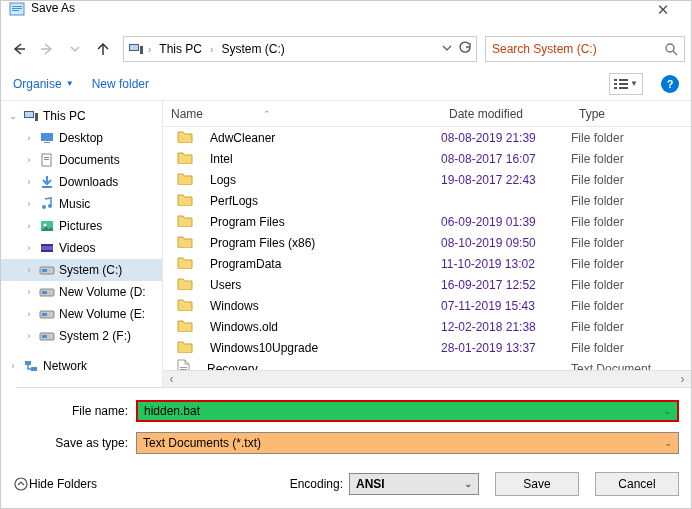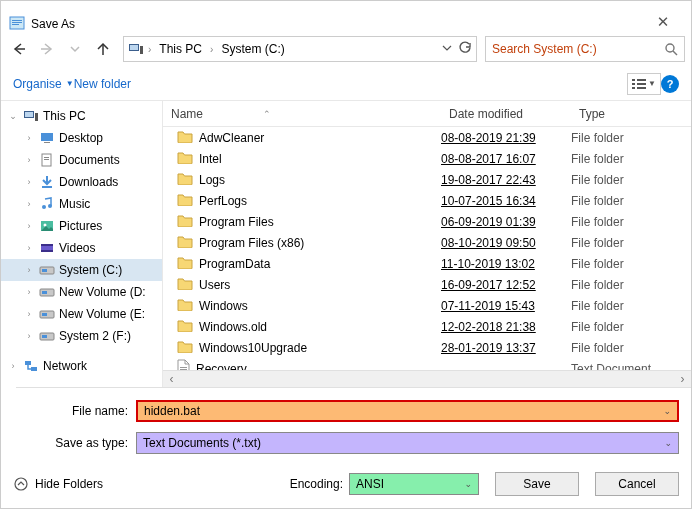--- a/index.html
+++ b/index.html
@@ -1,68 +1,68 @@
 <!DOCTYPE html>
 <html><head>
 <meta charset="utf-8">
 <style>
   * { box-sizing: border-box; margin: 0; padding: 0; font-family: "Segoe UI", Tahoma, sans-serif; font-size: 12px; }
   body { background: #fff; width: 692px; height: 509px; overflow: hidden; border: 1px solid #ccc; display: flex; flex-direction: column; }
-  .titlebar { display: flex; align-items: flex-end; height: 30px; padding: 0 8px; }
+  .titlebar { display: flex; align-items: flex-start; height: 30px; padding: 0 8px; }
   .titlebar .icon { width: 16px; height: 16px; margin-right: 6px; }
   .titlebar .title { flex: 1; }
   .titlebar .close { width: 40px; text-align: center; color: #555; font-size: 15px; cursor: default; }
   .navbar { display: flex; align-items: center; height: 36px; padding: 2px 6px; gap: 4px; }
   .nav-btn { width: 24px; height: 24px; display: flex; align-items: center; justify-content: center; color: #555; }
   .nav-btn.disabled { color: #bbb; }
   .nav-btn.arrow-dark svg { stroke: #333; }
   .addrbox { flex: 1; height: 26px; border: 1px solid #ccc; display: flex; align-items: center; padding: 0 4px; gap: 4px; background: #fff; margin-left: 4px; }
   .addrbox .pc-ico { width: 16px; height: 16px; }
   .crumb { padding: 2px 4px; }
   .chev { color: #888; font-size: 10px; }
   .addr-tail { margin-left: auto; display: flex; gap: 6px; align-items: center; color: #555; }
   .searchbox { width: 200px; height: 26px; border: 1px solid #ccc; margin-left: 4px; display: flex; align-items: center; padding: 0 6px; color: #777; }
   .searchbox span { flex: 1; color: #c2410c; }
-  .toolbar { display: flex; align-items: center; height: 34px; padding: 0 12px; border-bottom: 1px solid #e8e8e8;}
+  .toolbar { display: flex; align-items: center; height: 34px; padding: 0 12px; gap: 18px; border-bottom: 1px solid #e8e8e8;}
   .tlink { color: #1668cb; display: flex; align-items: center; gap: 4px; }
   .toolbar .spacer { flex: 1; }
   .viewbtn { width: 34px; height: 22px; border: 1px solid #ccc; display: flex; align-items: center; justify-content: center; gap: 2px; }
   .help { width: 18px; height: 18px; border-radius: 50%; background: #0078d7; color: #fff; display: flex; align-items: center; justify-content: center; font-size: 11px; font-weight: bold;}
   .main { flex: 1; display: flex; min-height: 0; }
   .tree { width: 162px; border-right: 1px solid #e8e8e8; overflow: hidden; padding-top: 4px; }
   .tnode { display: flex; align-items: center; height: 22px; padding-left: 6px; gap: 4px; white-space: nowrap;}
   .tnode .tw { width: 12px; color: #888; font-size: 9px; text-align: center;}
   .tnode.sel { background: #d8e6f2; }
   .tnode.child { padding-left: 22px; }
   .ticon { width: 16px; height: 16px; display: inline-flex; align-items: center; justify-content: center;}
   .files { flex: 1; display: flex; flex-direction: column; min-width: 0;}
   .fhead { display: flex; height: 26px; align-items: center; border-bottom: 1px solid #e8e8e8; color: #444; }
   .fhead div { padding: 0 8px; }
   .col-name { flex: 1; display:flex; align-items:center; gap: 60px;}
   .col-date { width: 130px; }
   .col-type { width: 120px; }
   .flist { flex: 1; overflow: hidden; }
   .frow { display: flex; height: 21px; align-items: center; }
-  .frow .fn { flex: 1; display: flex; align-items: center; gap: 6px; padding-left: 14px;}
-  .frow .fd { width: 130px; color: #000000; text-decoration: underline; }
+  .frow .fn { flex: 1; display: flex; align-items: center; gap: 17px; padding-left: 14px;}
+  .frow .fd { width: 130px; color: #4c1d95; }
   .frow .ft { width: 120px; color: #555; }
   .folder-ico { width: 16px; height: 13px; }
   .doc-ico { width: 13px; height: 16px; }
   .scroll-x { height: 17px; background: #f0f0f0; border-top: 1px solid #e0e0e0; display:flex; align-items:center;}
   .scroll-x .sbl, .scroll-x .sbr { width:17px; text-align:center; color:#777;}
   .bottom { border-top: 1px solid #e0e0e0; padding: 10px 12px 4px 12px; margin-left: 15px; }
   .brow { display: flex; align-items: center; height: 26px; margin-bottom: 6px; }
   .brow .lbl { width: 108px; text-align: right; padding-right: 8px; }
-  .brow .field { flex: 1; height: 22px; border: 1px solid #888; background: #fdba74; display: flex; align-items: center; padding: 0 6px;}
-  .brow .field.combo { background: #c4b5fd; justify-content: space-between;}
+  .brow .field { flex: 1; height: 22px; border: 1px solid #888; background: #22c55e; display: flex; align-items: center; padding: 0 6px;}
+  .brow .field.combo { background: #fdba74; justify-content: space-between;}
   .filename-field { border: 2px solid #d40000 !important; }
   .actions { display: flex; align-items: center; padding: 6px 12px 12px 12px; gap: 8px; }
-  .actions .hf { display:flex; align-items:center; gap:6px; flex:0 0 auto;}
+  .actions .hf { display:flex; align-items:center; flex:0 0 auto;}
   .actions .enc { margin-left: auto; display:flex; align-items:center; gap:6px;}
-  .actions select, .encfield { height: 22px; border:1px solid #888; background:#86efac; width:130px; display:flex; align-items:center; justify-content:space-between; padding:0 6px;}
+  .actions select, .encfield { height: 22px; border:1px solid #888; background:#e5e5e5; width:130px; display:flex; align-items:center; justify-content:space-between; padding:0 6px;font-weight:bold;}
   .btn { width: 84px; height: 24px; border: 1px solid #aaa; background: #eee; text-align: center; line-height: 22px; margin-left: 8px;}
   .sort-ind { font-size:9px; color:#888;}
 </style>
 </head>
 <body>
 
 <div class="titlebar">
   <span class="icon">
     <svg viewBox="0 0 16 16">
         <rect x="1" y="2" width="14" height="12" fill="#cde8f6" stroke="#4a90d9"></rect>
@@ -321,21 +321,20 @@
       <div class="fd">19-08-2017 22:43</div>
       <div class="ft">File folder</div>
     </div>
         <div class="frow">
       <div class="fn">
             <span><svg class="folder-ico" viewBox="0 0 16 13">
                 <path d="M1 2 h5 l1.5 2 H15 v8 a1 1 0 0 1 -1 1 H2 a1 1 0 0 1 -1 -1 Z" fill="#f7d774" stroke="#caa33f"></path>
               </svg></span>
             <span>PerfLogs</span>
           </div>
-      <div class="fd">10-07-2015 16:34</div>
       <div class="ft">File folder</div>
     </div>
         <div class="frow">
       <div class="fn">
             <span><svg class="folder-ico" viewBox="0 0 16 13">
                 <path d="M1 2 h5 l1.5 2 H15 v8 a1 1 0 0 1 -1 1 H2 a1 1 0 0 1 -1 -1 Z" fill="#f7d774" stroke="#caa33f"></path>
               </svg></span>
             <span>Program Files</span>
           </div>
       <div class="fd">06-09-2019 01:39</div>

